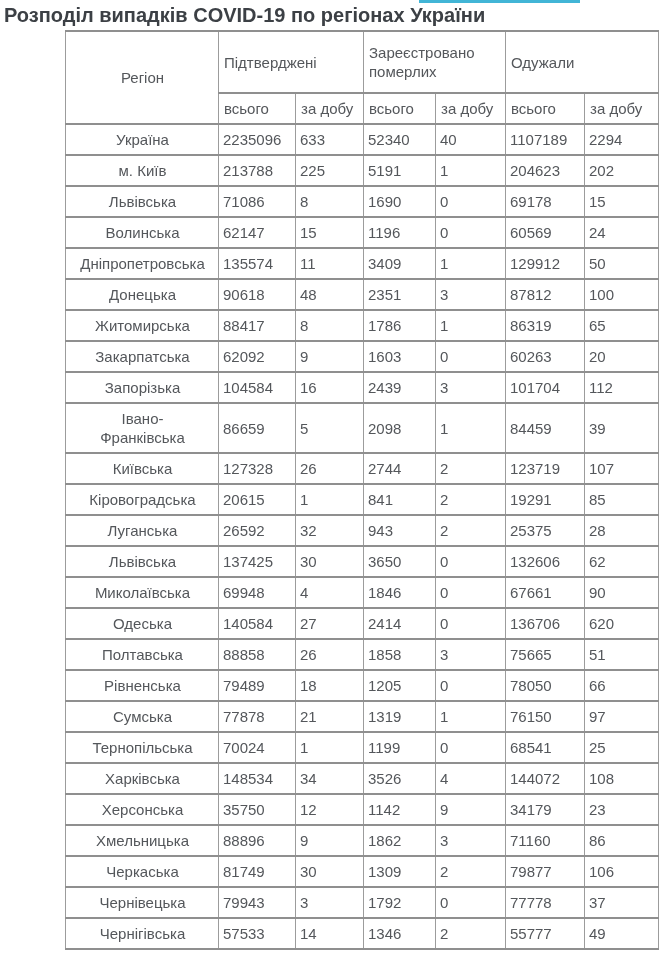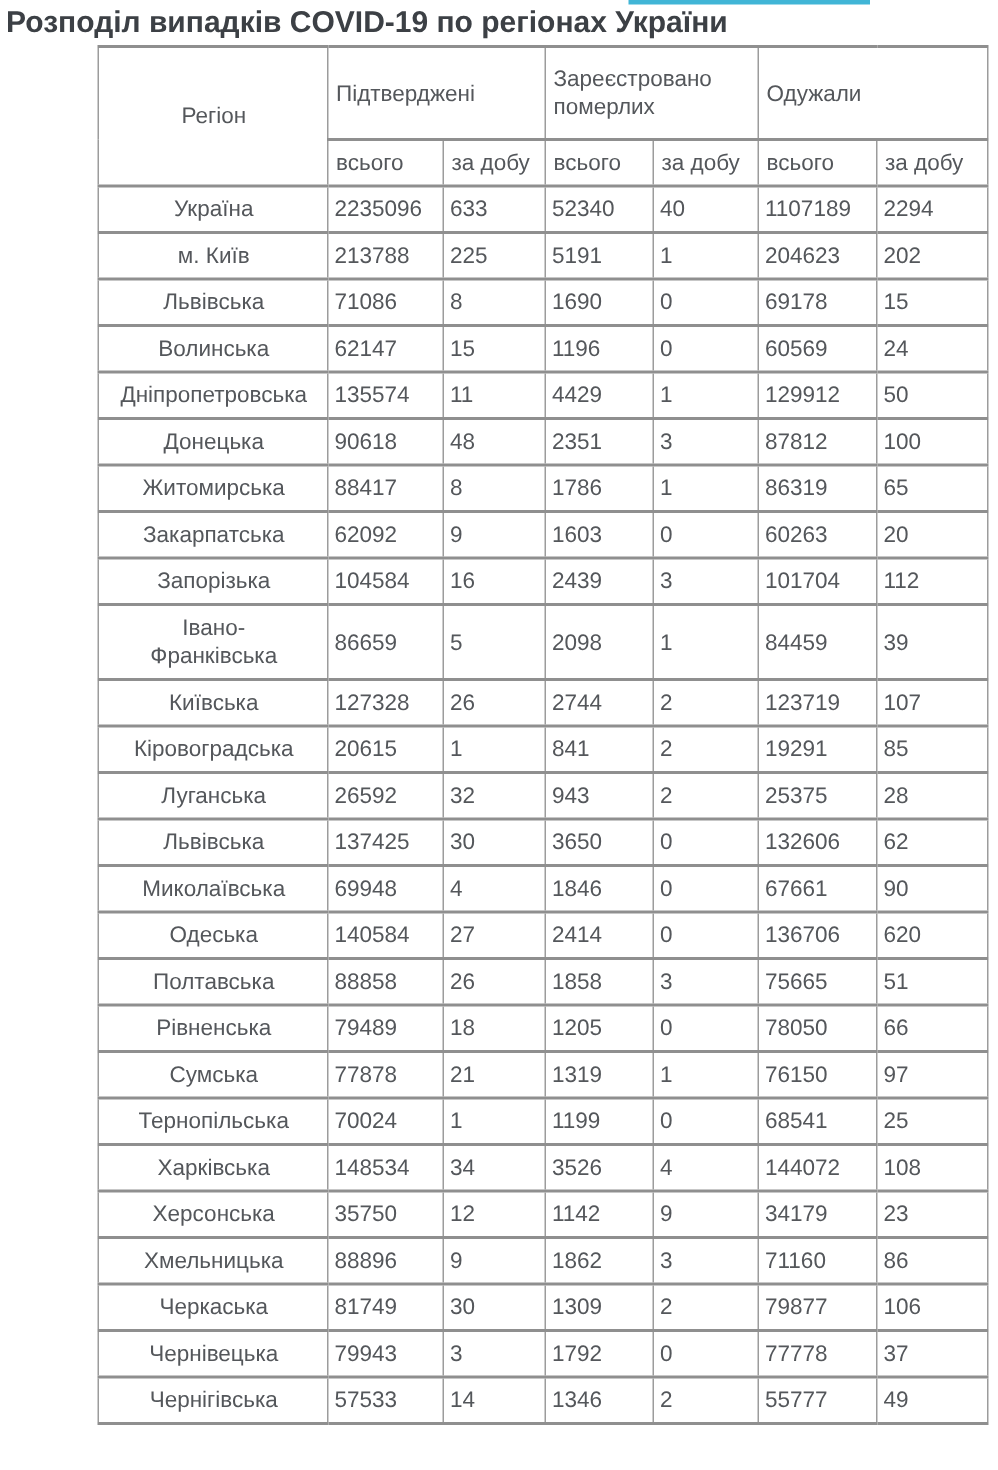--- a/index.html
+++ b/index.html
@@ -137,21 +137,21 @@
         <td class="num">15</td>
         <td class="num">1196</td>
         <td class="num">0</td>
         <td class="num">60569</td>
         <td class="num">24</td>
       </tr>
       <tr>
         <td class="region">Дніпропетровська</td>
         <td class="num">135574</td>
         <td class="num">11</td>
-        <td class="num">4429</td>
+        <td class="num">3409</td>
         <td class="num">1</td>
         <td class="num">129912</td>
         <td class="num">50</td>
       </tr>
       <tr>
         <td class="region">Донецька</td>
         <td class="num">90618</td>
         <td class="num">48</td>
         <td class="num">2351</td>
         <td class="num">3</td>

